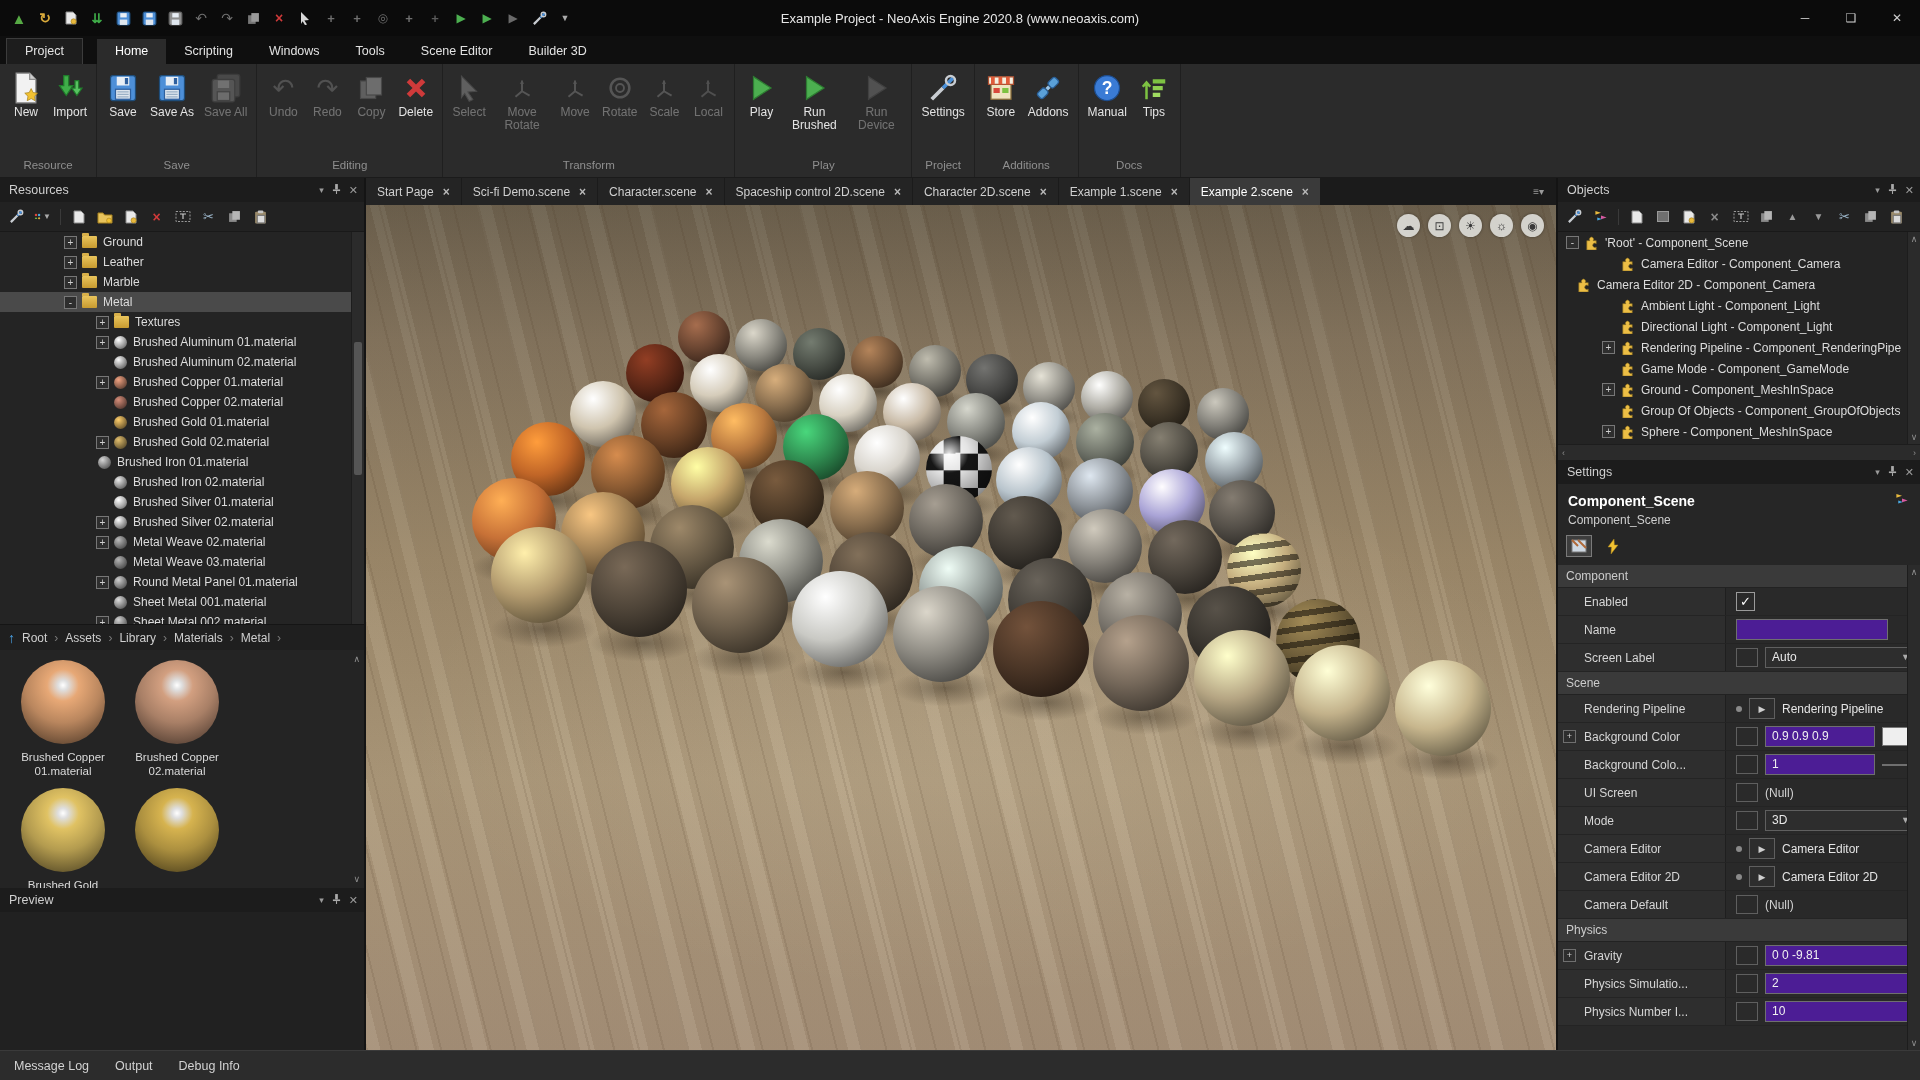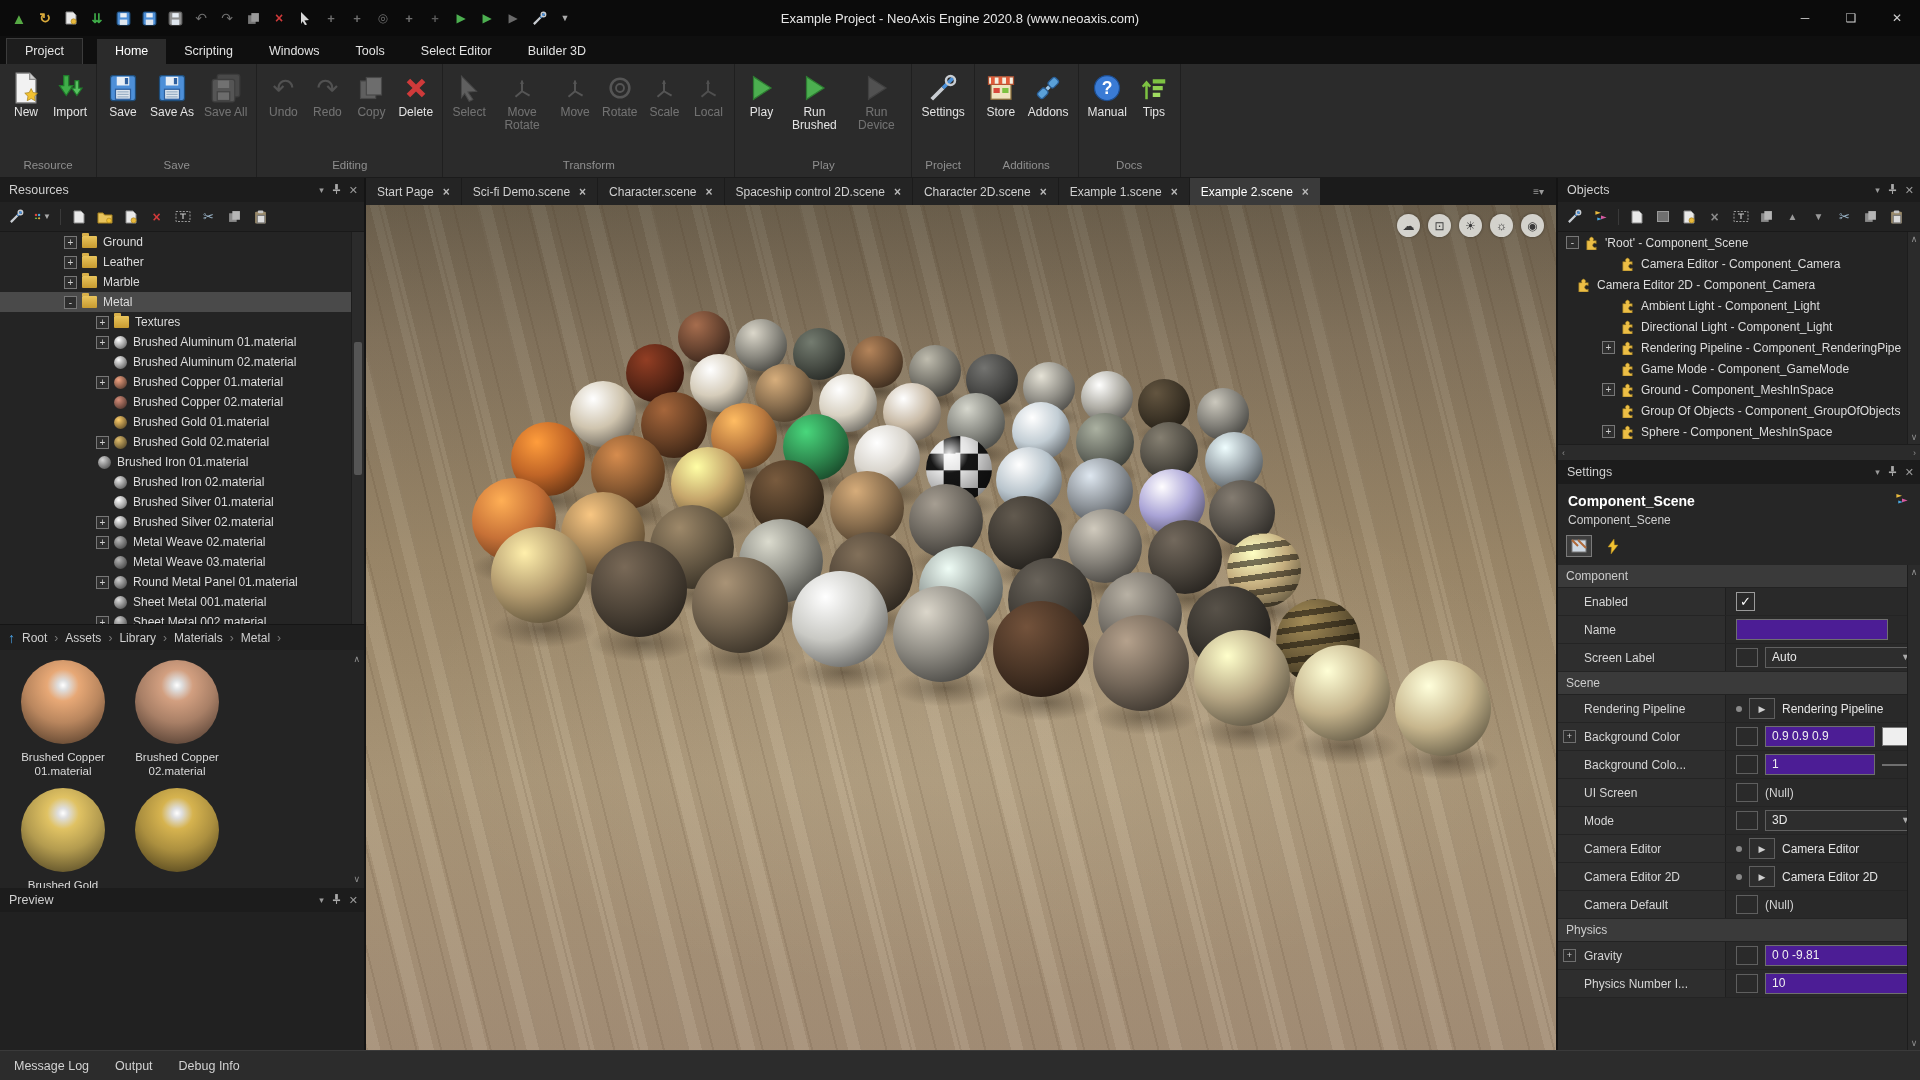--- a/index.html
+++ b/index.html
@@ -231,21 +231,21 @@
       <div class="win-btn">✕</div>
     </div>
 </div>
 
 <div class="menubar" id="menubar">
     <div class="menu-tab project">Project</div>
     <div class="menu-tab active">Home</div>
     <div class="menu-tab">Scripting</div>
     <div class="menu-tab">Windows</div>
     <div class="menu-tab">Tools</div>
-    <div class="menu-tab">Select Editor</div>
+    <div class="menu-tab">Scene Editor</div>
     <div class="menu-tab">Builder 3D</div>
   </div>
 
 <div class="ribbon" id="ribbon">
     <div class="rib-group">
       <div class="rib-buttons">
         <div class="rib-btn">
           <div class="ricon">
             <svg width="30" height="32" viewBox="0 0 24 26">
               <path d="M4 1h11l5 5v19H4z" fill="#f2f2f2" stroke="#8f8f8f"></path>
@@ -1239,20 +1239,29 @@
               <span class="gexp">+</span>
               <span class="lab-text">Gravity</span>
             </div>
             <div class="set-value">
               <div class="defbox"></div>
               <div class="inp">0 0 -9.81</div>
             </div>
           </div>
           <div class="set-row">
             <div class="set-label">
+              <span class="lab-text">Physics Simulatio...</span>
+            </div>
+            <div class="set-value">
+              <div class="defbox"></div>
+              <div class="inp">2</div>
+            </div>
+          </div>
+          <div class="set-row">
+            <div class="set-label">
               <span class="lab-text">Physics Number I...</span>
             </div>
             <div class="set-value">
               <div class="defbox"></div>
               <div class="inp">10</div>
             </div>
           </div>
           <div class="vscroll">
             <div class="scroll-glyph" style="margin-top: 2px;">∧</div>
             <div class="scroll-glyph" style="position: absolute; bottom: 2px; left: 0px; right: 0px;">∨</div>

